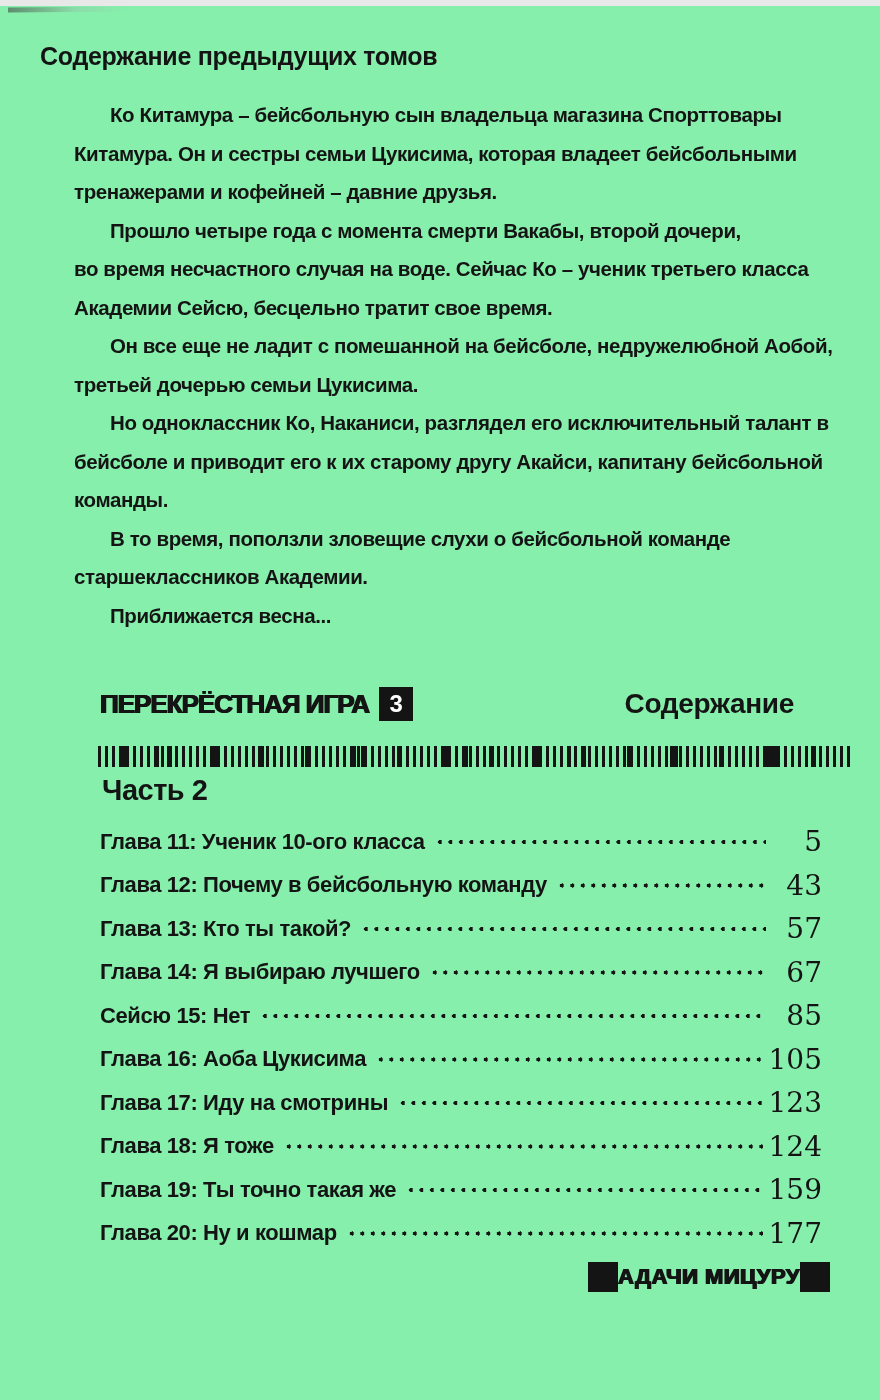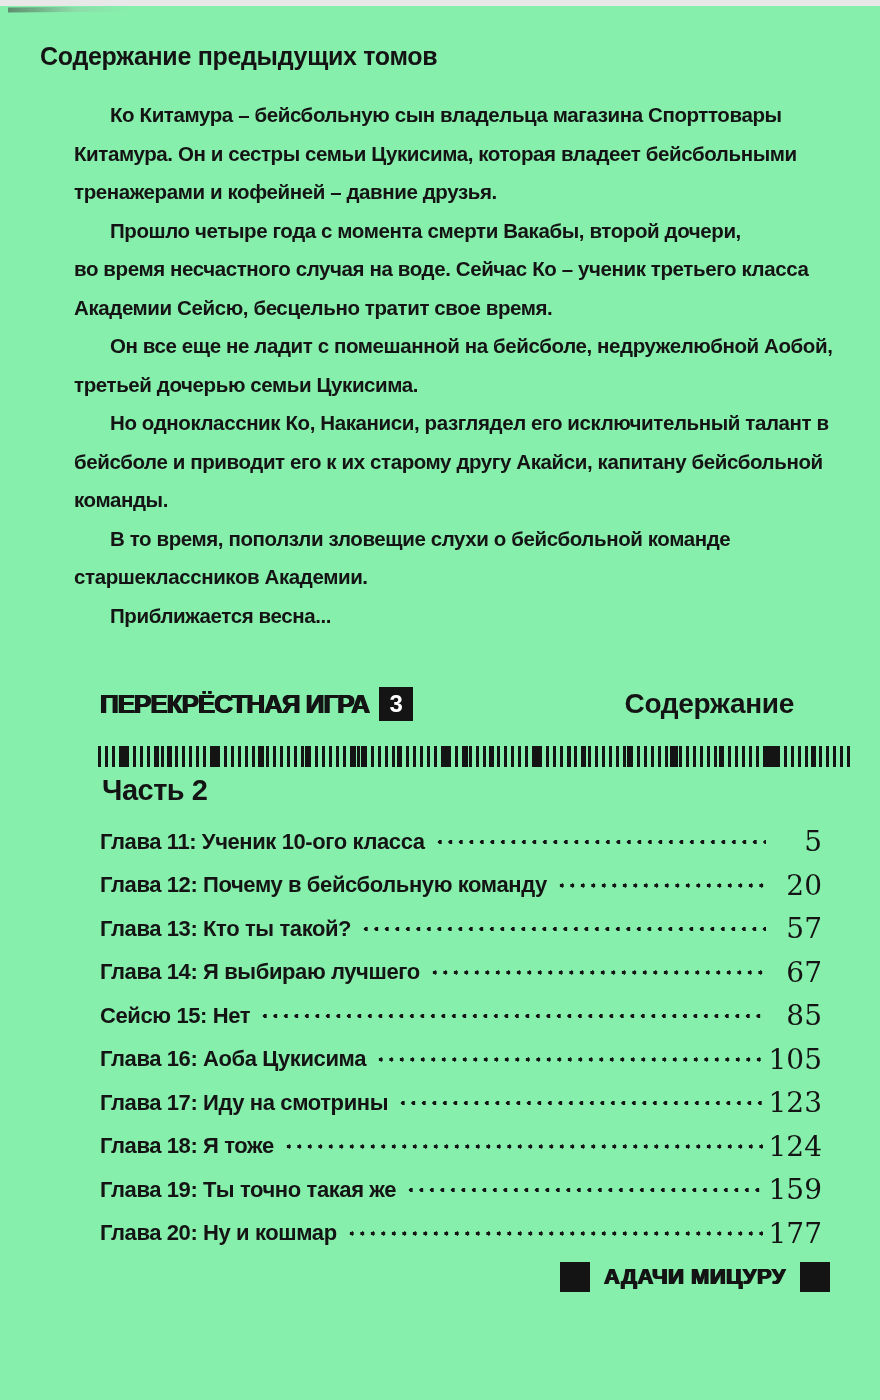--- a/index.html
+++ b/index.html
@@ -145,21 +145,21 @@
     font-family: "DejaVu Serif", serif;
     font-size: 28px;
     font-weight: 400;
   }
   .footer {
     position: absolute;
     top: 1256px;
     right: 50px;
     display: flex;
     align-items: center;
-    gap: 14px;
+    gap: 0;
   }
   .footer-square {
     width: 30px;
     height: 30px;
     background: #141414;
   }
   .author-name {
     font-size: 22px;
     font-weight: 900;
     letter-spacing: 0.5px;
@@ -219,21 +219,21 @@
 
   <div class="chapter-list">
       <div class="chapter-row">
         <span class="chapter-label">Глава 11: Ученик 10-ого класса</span>
         <span class="dots"></span>
         <span class="chapter-page">5</span>
       </div>
       <div class="chapter-row">
         <span class="chapter-label">Глава 12: Почему в бейсбольную команду</span>
         <span class="dots"></span>
-        <span class="chapter-page">20</span>
+        <span class="chapter-page">43</span>
       </div>
       <div class="chapter-row">
         <span class="chapter-label">Глава 13: Кто ты такой?</span>
         <span class="dots"></span>
         <span class="chapter-page">57</span>
       </div>
       <div class="chapter-row">
         <span class="chapter-label">Глава 14: Я выбираю лучшего</span>
         <span class="dots"></span>
         <span class="chapter-page">67</span>

